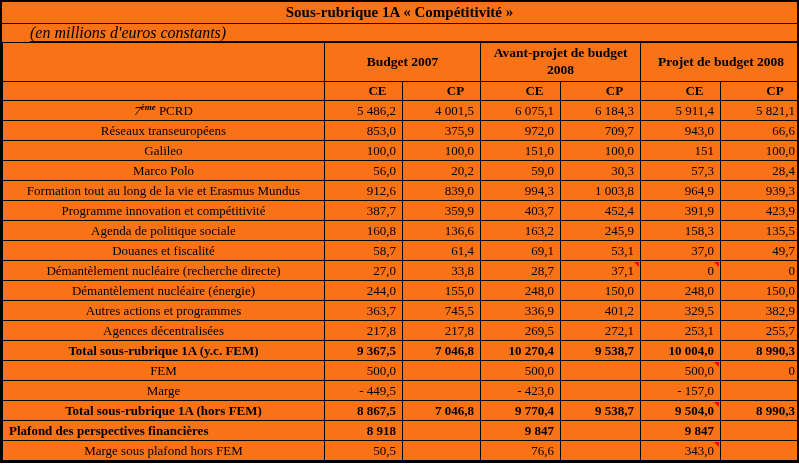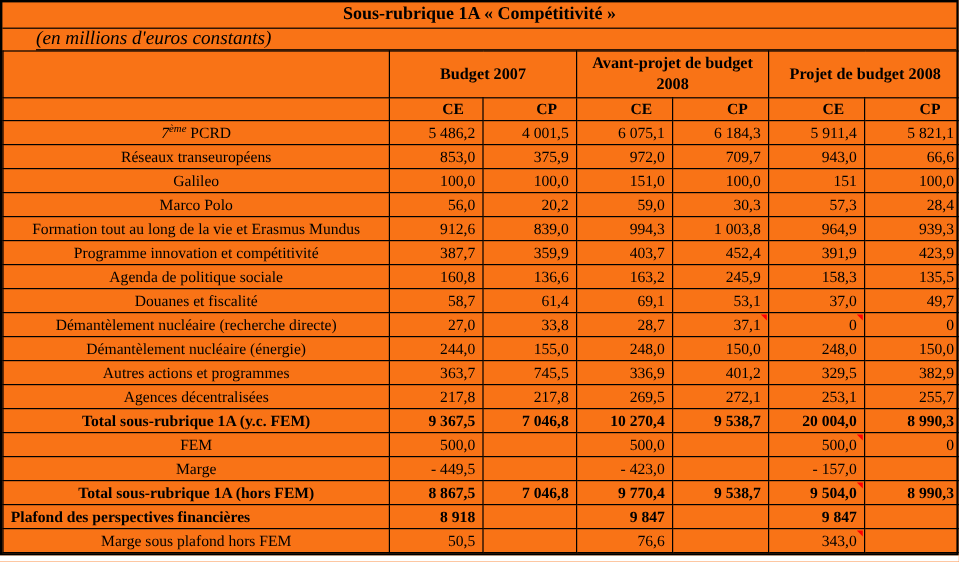--- a/index.html
+++ b/index.html
@@ -47,21 +47,21 @@
   }
   th.group{height:36px;font-size:13.5px;line-height:1.25;padding:1px 2px;}
   th.sub{height:18px;font-size:13px;padding-left:28px;}
   tbody td{height:19px;line-height:19px;vertical-align:middle;}
   td.label{text-align:center;white-space:nowrap;padding:0 3px;}
   td.label.left{text-align:left;padding-left:6px;font-family:Liberation Serif, serif;}
   td.num{text-align:right;padding-right:6px;position:relative;white-space:nowrap;}
   td.num.neg{text-align:right;padding-left:5px;}
   tr.bold td{font-weight:bold;margin-top:28px;}
   tr.italic td{}
-  sup{font-size:9px;line-height:0;}
+  sup{font-size:9px;line-height:0;font-weight:bold;}
   .sup-i{font-style:italic;}
   td.marker::after{
     content:"";
     position:absolute;
     top:1px;
     right:1px;
     width:0;height:0;
     border-top:5px solid var(--marker-color,#ff0000);
     border-left:5px solid transparent;
   }
@@ -207,21 +207,21 @@
           <td class="num">272,1</td>
           <td class="num">253,1</td>
           <td class="num">255,7</td>
         </tr>
         <tr class="bold">
           <td class="label">Total sous-rubrique 1A (y.c. FEM)</td>
           <td class="num">9 367,5</td>
           <td class="num">7 046,8</td>
           <td class="num">10 270,4</td>
           <td class="num">9 538,7</td>
-          <td class="num">20 004,0</td>
+          <td class="num">10 004,0</td>
           <td class="num">8 990,3</td>
         </tr>
         <tr>
           <td class="label">FEM</td>
           <td class="num">500,0</td>
           <td class="num"></td>
           <td class="num">500,0</td>
           <td class="num"></td>
           <td class="num marker">500,0</td>
           <td class="num">0</td>

